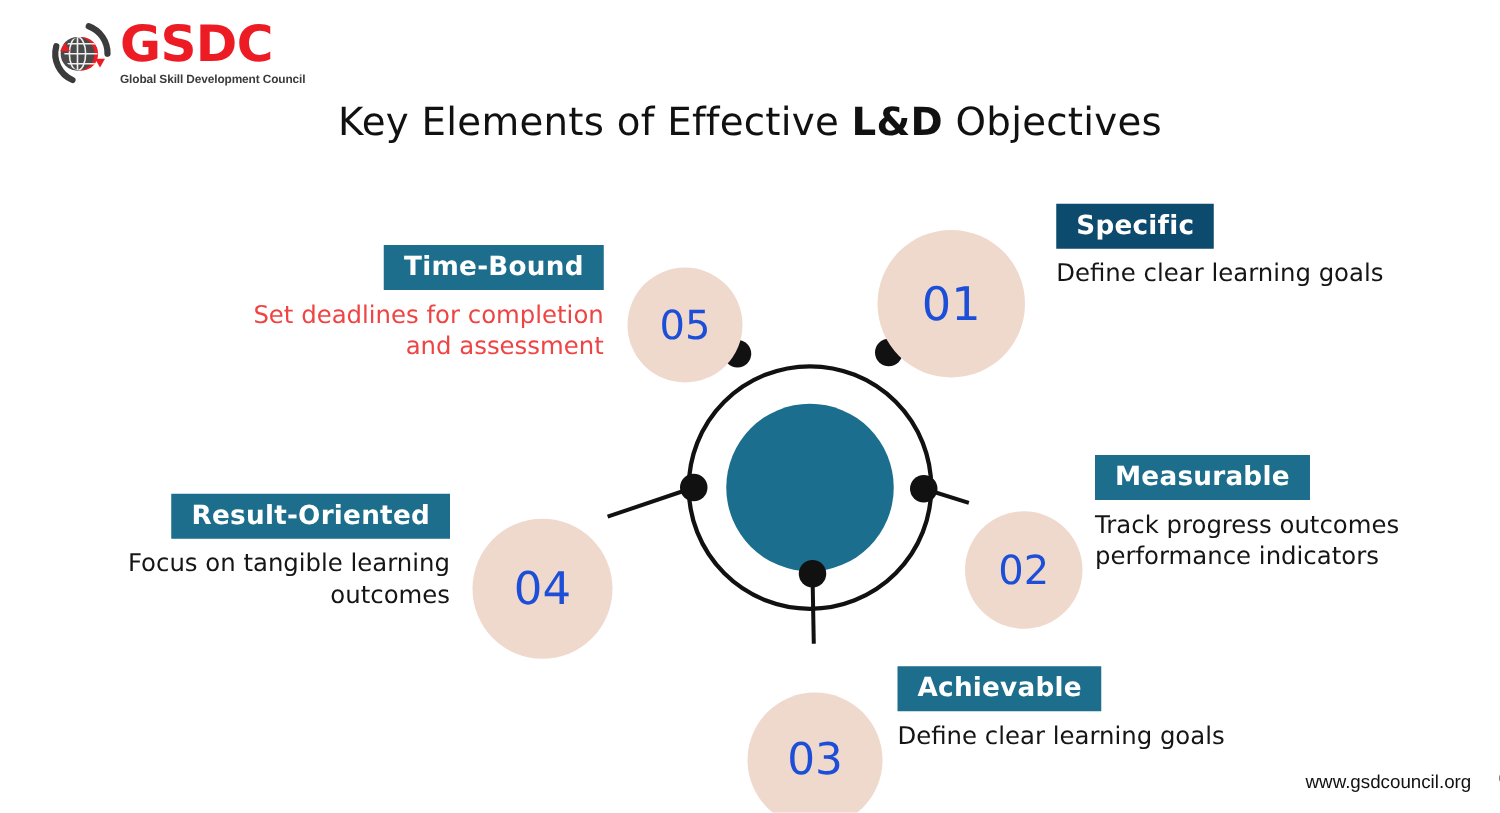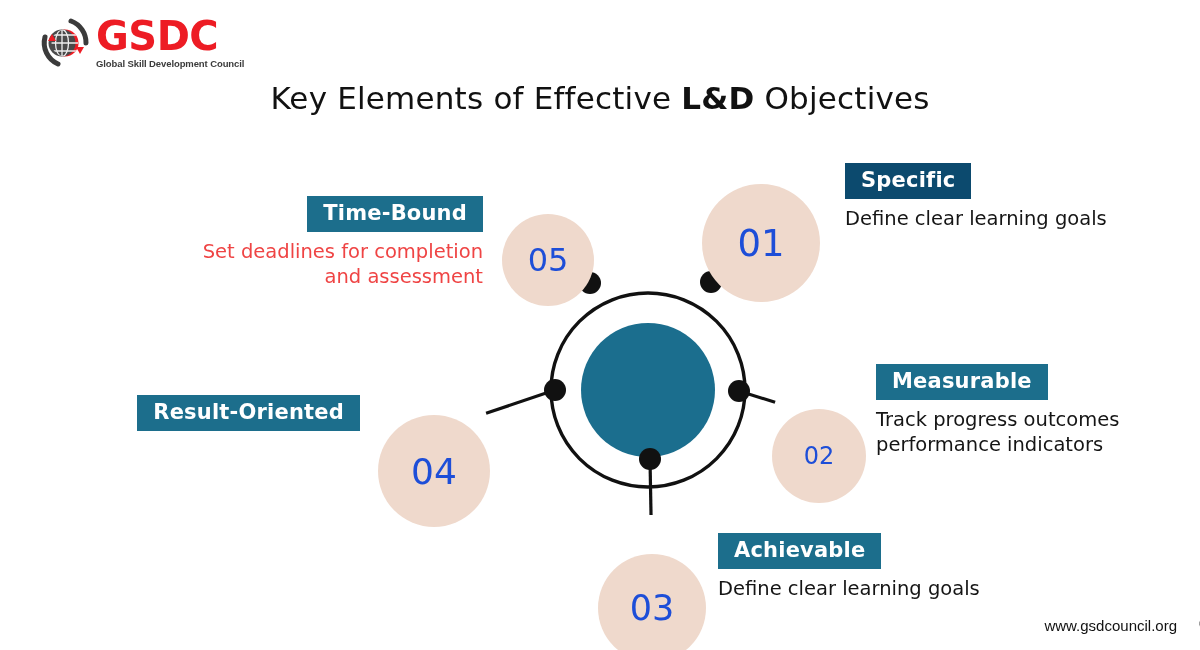--- a/index.html
+++ b/index.html
@@ -197,31 +197,32 @@
       <g id="nodes">
           <circle cx="711" cy="282" r="11" fill="#111111"></circle>
           <circle cx="739" cy="391" r="11" fill="#111111"></circle>
           <circle cx="650" cy="459" r="11" fill="#111111"></circle>
           <circle cx="555" cy="390" r="11" fill="#111111"></circle>
           <circle cx="590" cy="283" r="11" fill="#111111"></circle>
         </g>
     </svg>
     <div id="circles">
         <div class="num-circle" style="left: 702px; top: 144px; width: 118px; height: 118px; background: rgb(239, 217, 204); font-size: 37px;">01</div>
-        <div class="num-circle" style="left: 772px; top: 369px; width: 94px; height: 94px; background: rgb(239, 217, 204); font-size: 24px;">02</div>
+        <div class="num-circle" style="left: 772px; top: 369px; width: 94px; height: 94px; background: rgb(239, 217, 204); font-size: 32px;">02</div>
         <div class="num-circle" style="left: 598px; top: 514px; width: 108px; height: 108px; background: rgb(239, 217, 204); font-size: 35px;">03</div>
         <div class="num-circle" style="left: 378px; top: 375px; width: 112px; height: 112px; background: rgb(239, 217, 204); font-size: 36px;">04</div>
         <div class="num-circle" style="left: 502px; top: 174px; width: 92px; height: 92px; background: rgb(239, 217, 204); font-size: 32px;">05</div>
       </div>
     <div id="texts">
         <div class="item-text align-left" style="left: 845px; top: 163px; width: 330px;"><span class="badge" style="background: #0c4a6e;">Specific</span><div class="desc" style="color: rgb(21, 21, 21);">Define clear learning goals</div></div>
         <div class="item-text align-left" style="left: 876px; top: 364px; width: 300px;"><span class="badge" style="background: rgb(28, 110, 140);">Measurable</span><div class="desc" style="color: rgb(21, 21, 21);">Track progress outcomes
 performance indicators</div></div>
         <div class="item-text align-left" style="left: 718px; top: 533px; width: 330px;"><span class="badge" style="background: rgb(28, 110, 140);">Achievable</span><div class="desc" style="color: rgb(21, 21, 21);">Define clear learning goals</div></div>
-        <div class="item-text align-right" style="left: 50px; top: 395px; width: 310px;"><span class="badge" style="background: rgb(28, 110, 140);">Result-Oriented</span></div>
+        <div class="item-text align-right" style="left: 50px; top: 395px; width: 310px;"><span class="badge" style="background: rgb(28, 110, 140);">Result-Oriented</span><div class="desc" style="color: rgb(21, 21, 21);">Focus on tangible learning
+outcomes</div></div>
         <div class="item-text align-right" style="left: 148px; top: 196px; width: 335px;"><span class="badge" style="background: rgb(28, 110, 140);">Time-Bound</span><div class="desc" style="color: #ef4444;">Set deadlines for completion
 and assessment</div></div>
       </div>
   </div>
 
   <div class="footer">
     <span class="footer-url">www.gsdcouncil.org</span>
     <span class="globe-icon">
       <svg width="17" height="17" viewBox="0 0 17 17">
         <circle cx="8.5" cy="8.5" r="8" fill="#111111"></circle>

